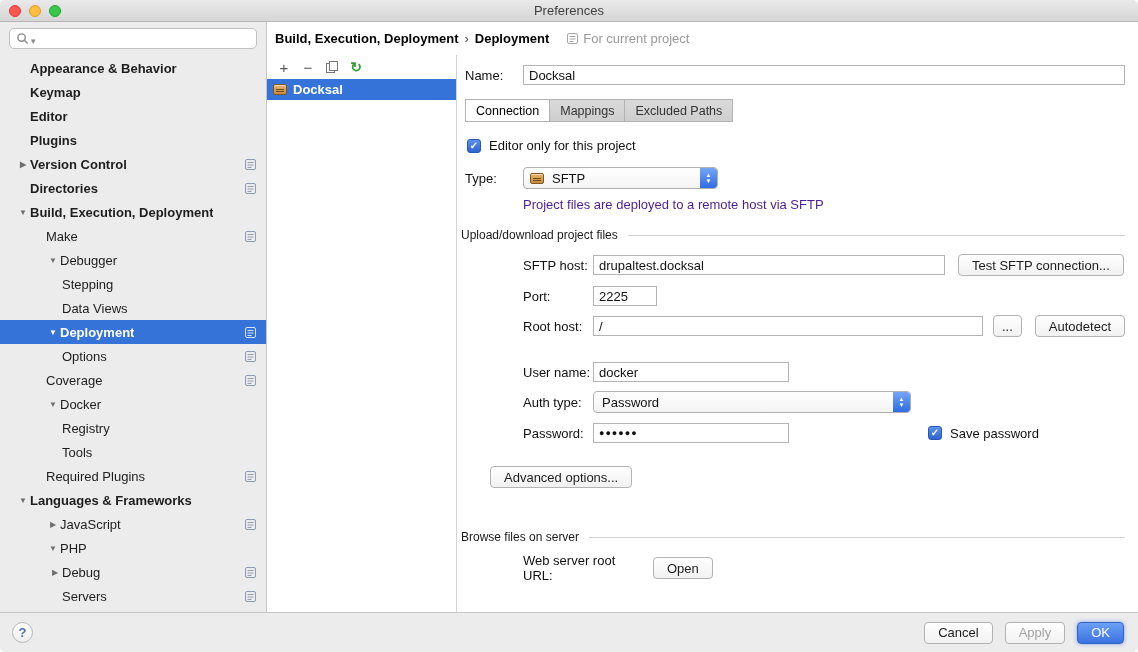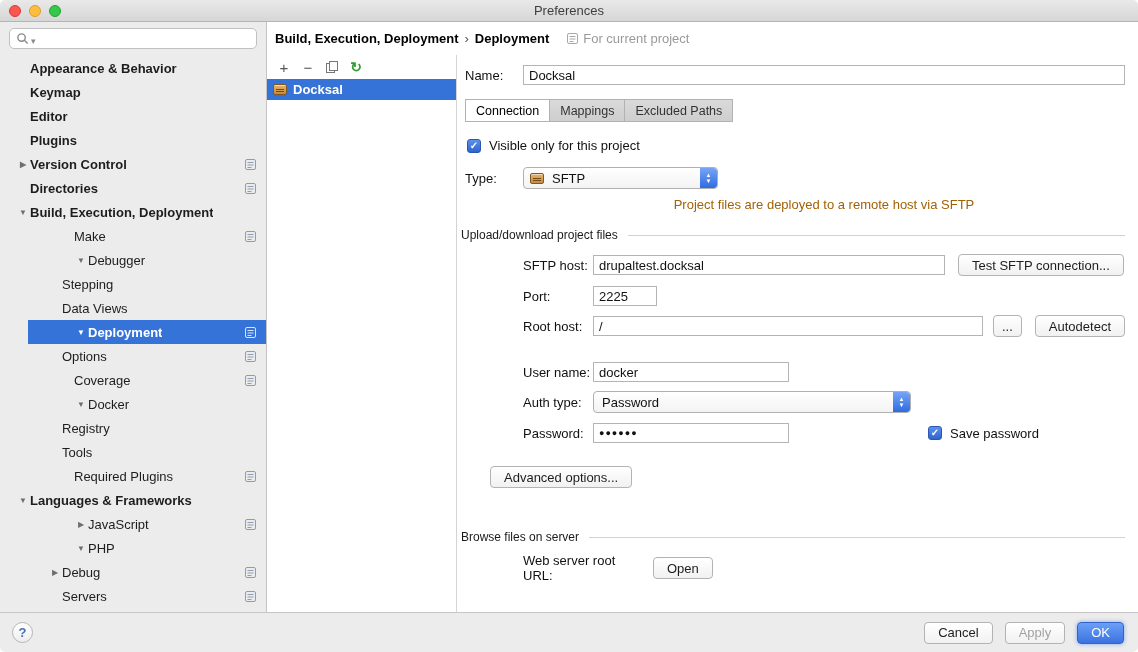--- a/index.html
+++ b/index.html
@@ -24,21 +24,21 @@
   
   .sidebar { flex:0 0 267px; background:#ececec; border-right:1px solid #c4c4c4; display:flex; flex-direction:column; overflow:hidden; }
   .search-wrap { padding:6px 9px 2px; }
   .searchbox { height:21px; background:#fff; border:1px solid #c0c0c0; border-radius:5px;
                display:flex; align-items:center; padding:0 4px 0 6px; gap:2px; }
   .searchbox input { border:none; outline:none; flex:1; min-width:0; height:100%; font-size:13px; background:transparent; }
   .search-caret::after { content:"▾"; font-size:9px; color:#8a8a8a; }
   .tree { margin-top:5px; flex:1; overflow:hidden; }
   .t-row { display:flex; align-items:center; height:24px; font-size:13px; color:#1d1d1d; cursor:default; }
   .t-row.lvl0 { padding-left:30px; font-weight:bold; }
-  .t-row.lvl1 { padding-left:46px;margin-left:28px; }
+  .t-row.lvl1 { padding-left:46px; }
   .t-row.lvl2 { padding-left:62px; }
   .t-row.lvl0.has-arrow { padding-left:16px; }
   .t-row.lvl1.has-arrow { }
   .t-row.lvl2.has-arrow { padding-left:48px; }
   .chev { flex:0 0 14px; text-align:center; font-size:8px; color:#6f6f6f; }
   .chev.down::before  { content:"▼"; }
   .chev.right::before { content:"▶"; }
   .t-label { white-space:nowrap; overflow:hidden; text-overflow:ellipsis; }
   .sp { flex:1; }
   .p-icon { width:11px; height:11px; margin-right:10px; color:#8f9cb3; flex:0 0 auto; }
@@ -98,21 +98,21 @@
   .r-type { margin:14px 0 0 8px; }
   .popup { display:inline-flex; align-items:center; height:22px; border:1px solid #b0b0b0; border-radius:4px;
            background:linear-gradient(#ffffff,#f3f3f3); overflow:hidden; cursor:default; }
   .popup .pval { padding:0 8px; flex:1; white-space:nowrap; }
   .popup .picn { margin-left:6px; }
   .stepper { width:17px; align-self:stretch; background:linear-gradient(#75a5f6,#2f6ce2);
              display:flex; flex-direction:column; align-items:center; justify-content:center;
              color:#fff; border-radius:0 3px 3px 0; }
   .stepper::before { content:"▲"; font-size:6px; line-height:6px; }
   .stepper::after  { content:"▼"; font-size:6px; line-height:6px; }
-  .help-text { margin:8px 13px 14px 66px; color:#a16207;text-align:center; }
+  .help-text { margin:8px 13px 14px 66px; color:#4c1d95; }
 
   .section { display:flex; align-items:center; gap:10px; margin:16px 13px 0 4px; font-size:12px; color:#1a1a1a; }
   .rule { flex:1; height:1px; background:#d2d2d2; }
   .sec2 { margin-top:42px; }
 
   .r-sftp { margin:12px 13px 0 66px; }
   .r-port { margin:10px 13px 0 66px; }
   .r-root { margin:9px 13px 0 66px; }
   .r-user { margin:25px 13px 0 66px; }
   .r-auth { margin:9px 13px 0 66px; }
@@ -341,21 +341,21 @@
           </div>
 
           <div class="tabs">
             <span class="tab active">Connection</span>
             <span class="tab">Mappings</span>
             <span class="tab">Excluded Paths</span>
           </div>
 
           <div class="row r-visible">
             <span class="cb"></span>
-            <span>Visible only for this project</span>
+            <span>Editor only for this project</span>
           </div>
 
           <div class="row r-type">
             <span class="lbl58">Type:</span>
             <span class="popup" style="width:195px;">
               <span class="ftp-icon picn"></span>
               <span class="pval">SFTP</span>
               <span class="stepper"></span>
             </span>
           </div>

